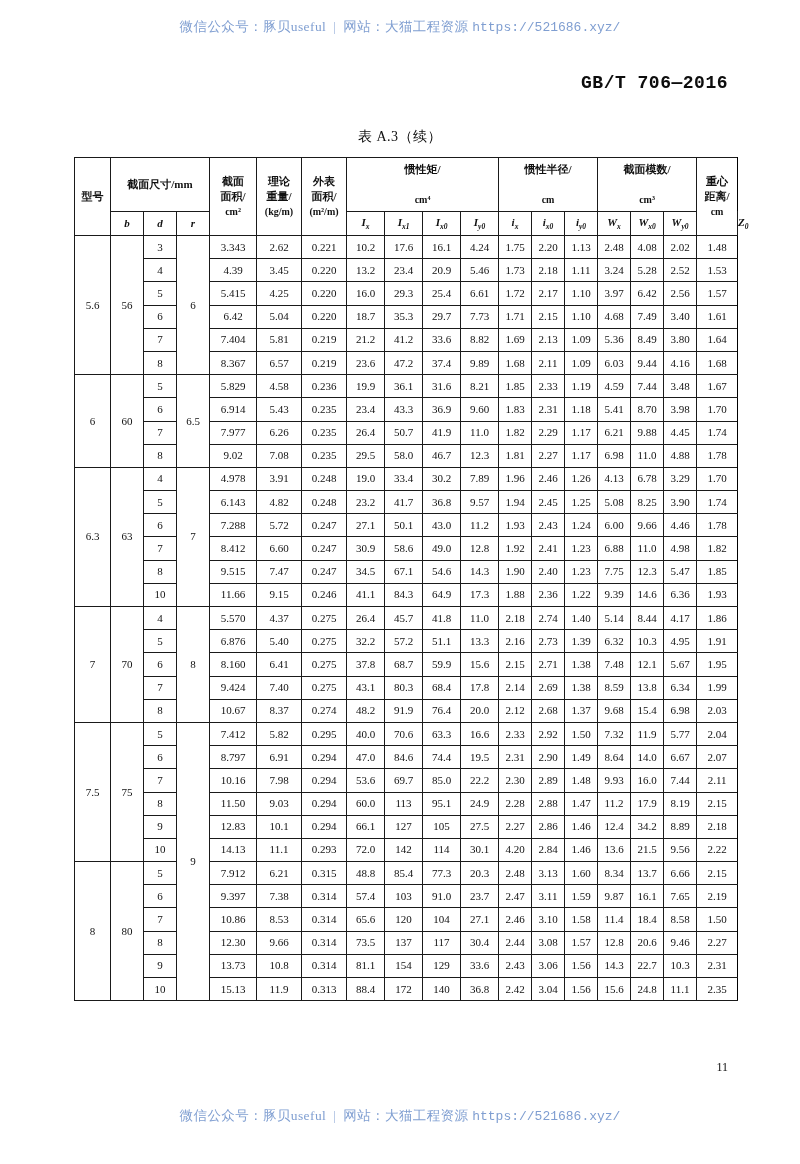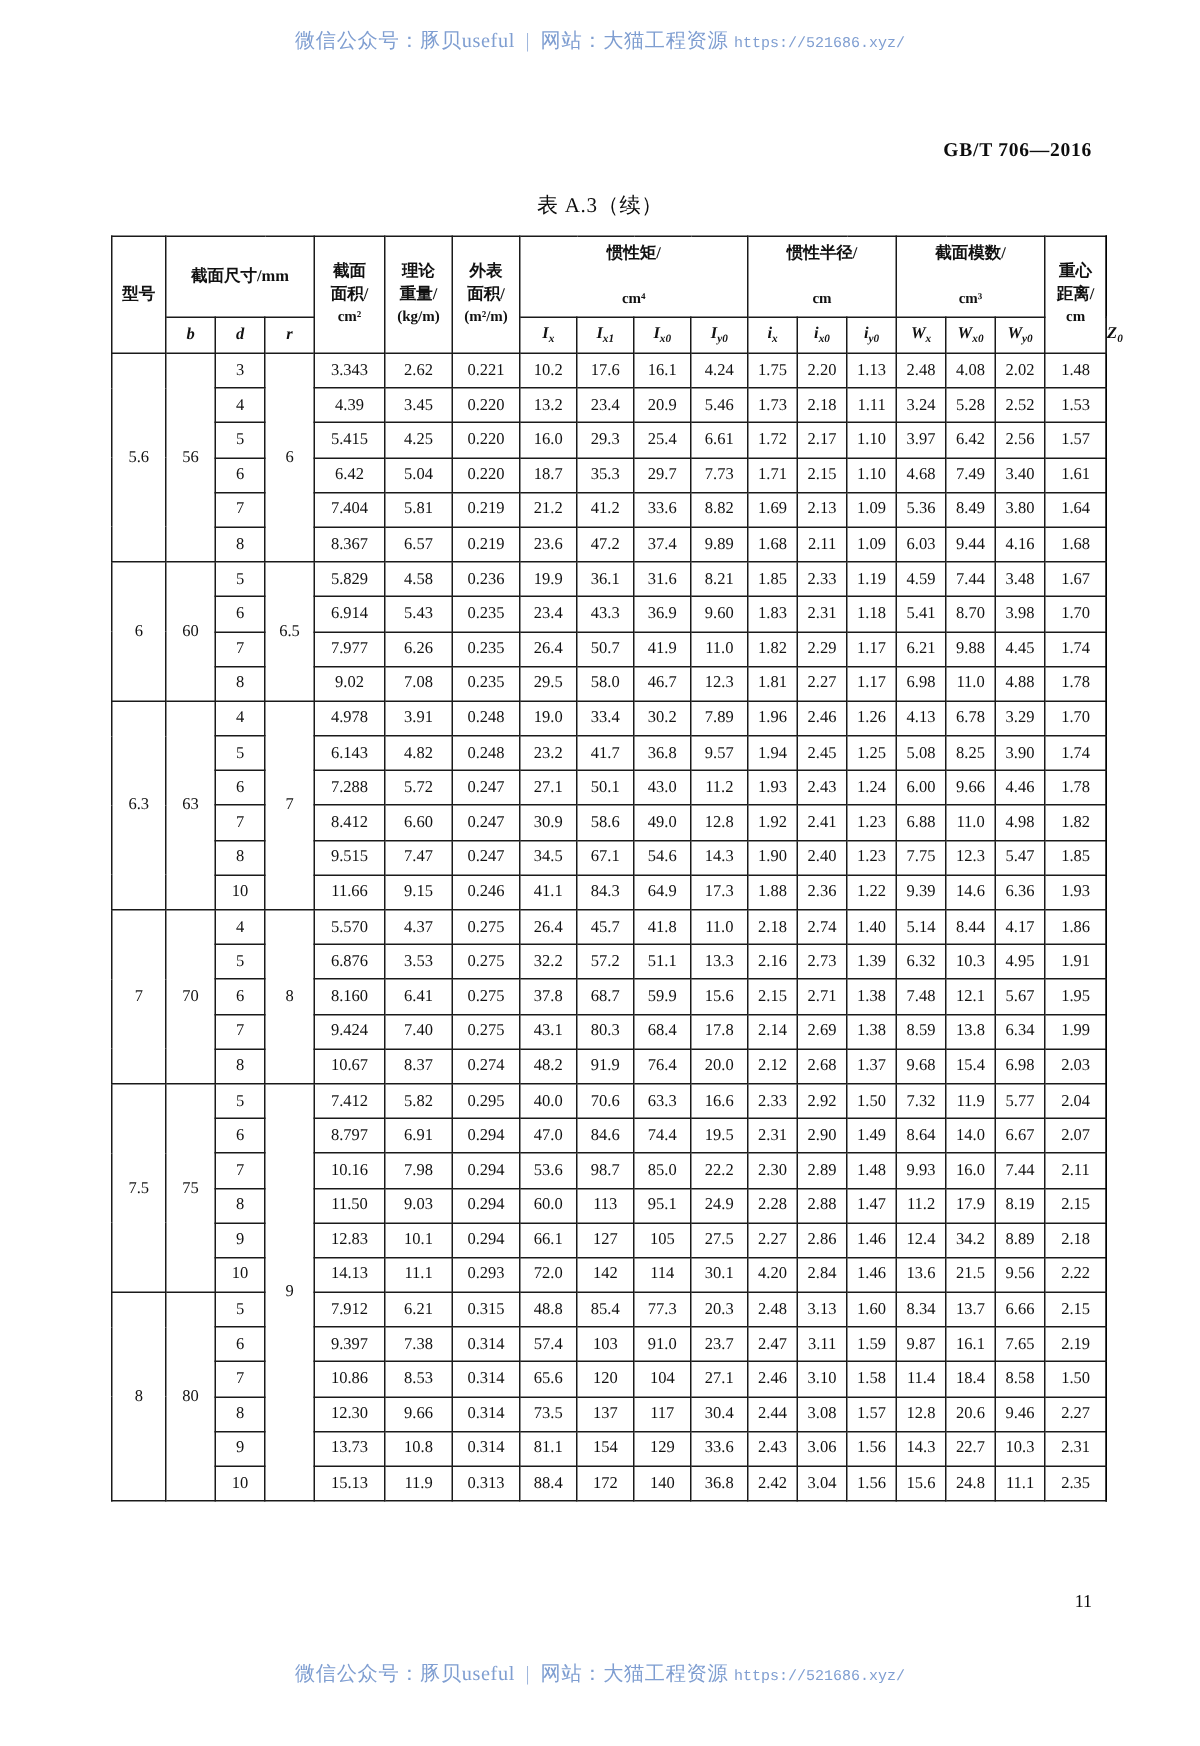--- a/index.html
+++ b/index.html
@@ -16,29 +16,29 @@
   
   .watermark {
     position: absolute; left: 0; width: 800px;
     text-align: center;
     color: #7f9ed1;
     font-size: 13.5px;
     letter-spacing: .4px;
     white-space: nowrap;
   }
   .watermark .wm-sep { color:#9fb6dd; padding: 0 7px; }
-  .watermark .wm-url { font-family:"Liberation Mono","DejaVu Sans Mono",monospace; font-size:10px; letter-spacing:0;text-align:right; }
+  .watermark .wm-url { font-family:"Liberation Mono","DejaVu Sans Mono",monospace; font-size:13px; letter-spacing:0;text-align:right; }
   #wm-top { top: 18px; }
   #wm-bottom { top: 1107px; }
 
   
   #std-no {
-    position: absolute; top: 92px; right: 72px;
-    font-family: Liberation Serif, serif;
-    font-weight: bold; font-size: 13px; letter-spacing:.5px;
+    position: absolute; top: 73px; right: 72px;
+    font-family: Liberation Mono, monospace;
+    font-weight: bold; font-size: 18px; letter-spacing:.5px;
   }
 
   
   #tbl-caption {
     position: absolute; top: 128px; left: 0; width: 800px;
     text-align: center;
     font-size: 14px; font-weight: normal; letter-spacing:.5px;
   }
 
   
@@ -462,21 +462,21 @@
           <td>2.74</td>
           <td>1.40</td>
           <td>5.14</td>
           <td>8.44</td>
           <td>4.17</td>
           <td>1.86</td>
         </tr>
         <tr>
           <td>5</td>
           <td>6.876</td>
-          <td>3.53</td>
+          <td>5.40</td>
           <td>0.275</td>
           <td>32.2</td>
           <td>57.2</td>
           <td>51.1</td>
           <td>13.3</td>
           <td>2.16</td>
           <td>2.73</td>
           <td>1.39</td>
           <td>6.32</td>
           <td>10.3</td>
@@ -570,21 +570,21 @@
           <td>14.0</td>
           <td>6.67</td>
           <td>2.07</td>
         </tr>
         <tr>
           <td>7</td>
           <td>10.16</td>
           <td>7.98</td>
           <td>0.294</td>
           <td>53.6</td>
-          <td>98.7</td>
+          <td>69.7</td>
           <td>85.0</td>
           <td>22.2</td>
           <td>2.30</td>
           <td>2.89</td>
           <td>1.48</td>
           <td>9.93</td>
           <td>16.0</td>
           <td>7.44</td>
           <td>2.11</td>
         </tr>

